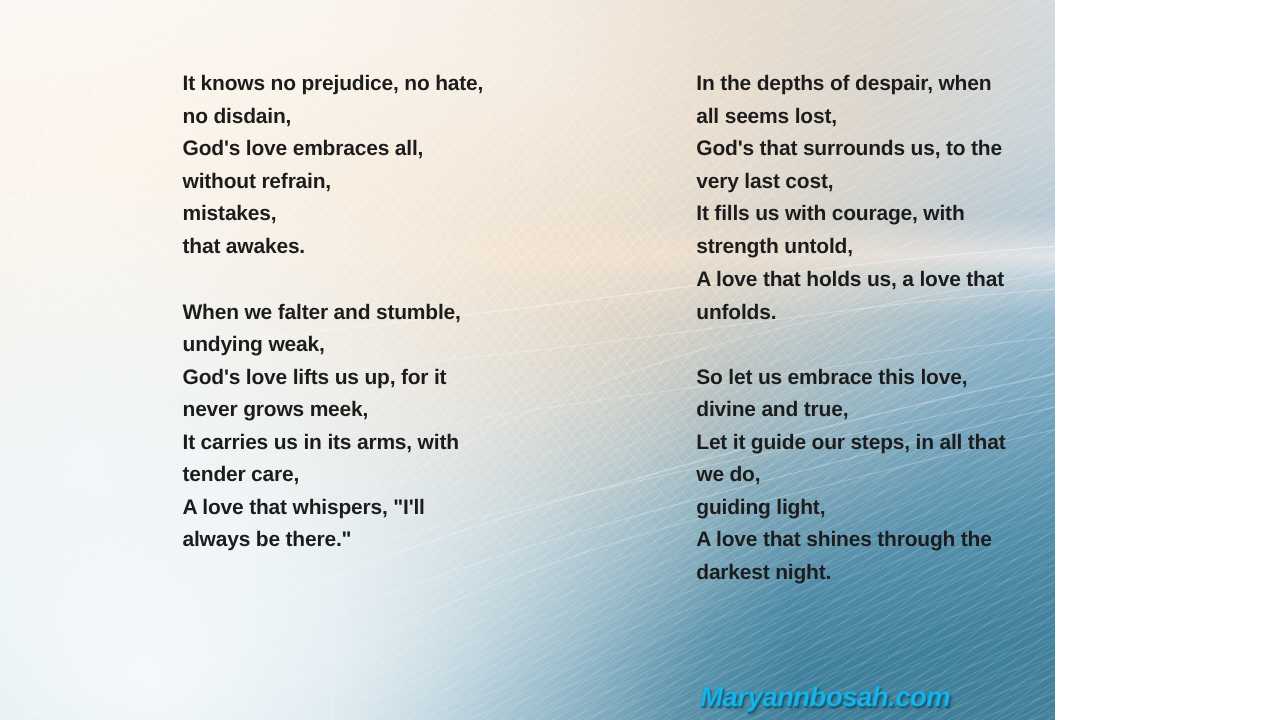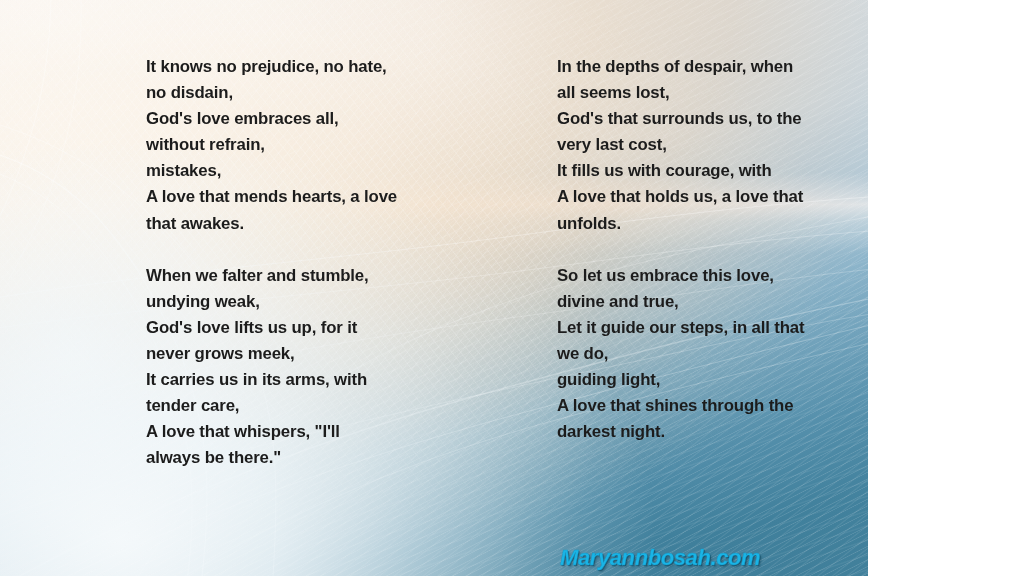--- a/index.html
+++ b/index.html
@@ -11,21 +11,20 @@
   body {
     font-family: "Liberation Sans", sans-serif;
   }
 
   #poster {
     position: relative;
     width: 844px;
     height: 576px;
     overflow: hidden;
     background: #f6f2ee;
-    padding-left: 24px;
   }
 
   
   .bg-layer {
     position: absolute;
     inset: 0;
     pointer-events: none;
   }
 
   
@@ -251,21 +250,20 @@
 
   <div class="poem">
 
     <div class="column column-left">
       <div class="stanza">
         <div class="line">It knows no prejudice, no hate,</div>
         <div class="line">no disdain,</div>
         <div class="line">God's love embraces all,</div>
         <div class="line">without refrain,</div>
         <div class="line">mistakes,</div>
-        <div class="line">A love that mends hearts, a love</div>
         <div class="line">that awakes.</div>
       </div>
       <div class="stanza">
         <div class="line">When we falter and stumble,</div>
         <div class="line">undying weak,</div>
         <div class="line">God's love lifts us up, for it</div>
         <div class="line">never grows meek,</div>
         <div class="line">It carries us in its arms, with</div>
         <div class="line">tender care,</div>
         <div class="line">A love that whispers, "I'll</div>
@@ -273,20 +271,21 @@
       </div>
     </div>
 
     <div class="column column-right">
       <div class="stanza">
         <div class="line">In the depths of despair, when</div>
         <div class="line">all seems lost,</div>
         <div class="line">God's that surrounds us, to the</div>
         <div class="line">very last cost,</div>
         <div class="line">It fills us with courage, with</div>
+        <div class="line">strength untold,</div>
         <div class="line">A love that holds us, a love that</div>
         <div class="line">unfolds.</div>
       </div>
       <div class="stanza">
         <div class="line">So let us embrace this love,</div>
         <div class="line">divine and true,</div>
         <div class="line">Let it guide our steps, in all that</div>
         <div class="line">we do,</div>
         <div class="line">guiding light,</div>
         <div class="line">A love that shines through the</div>

